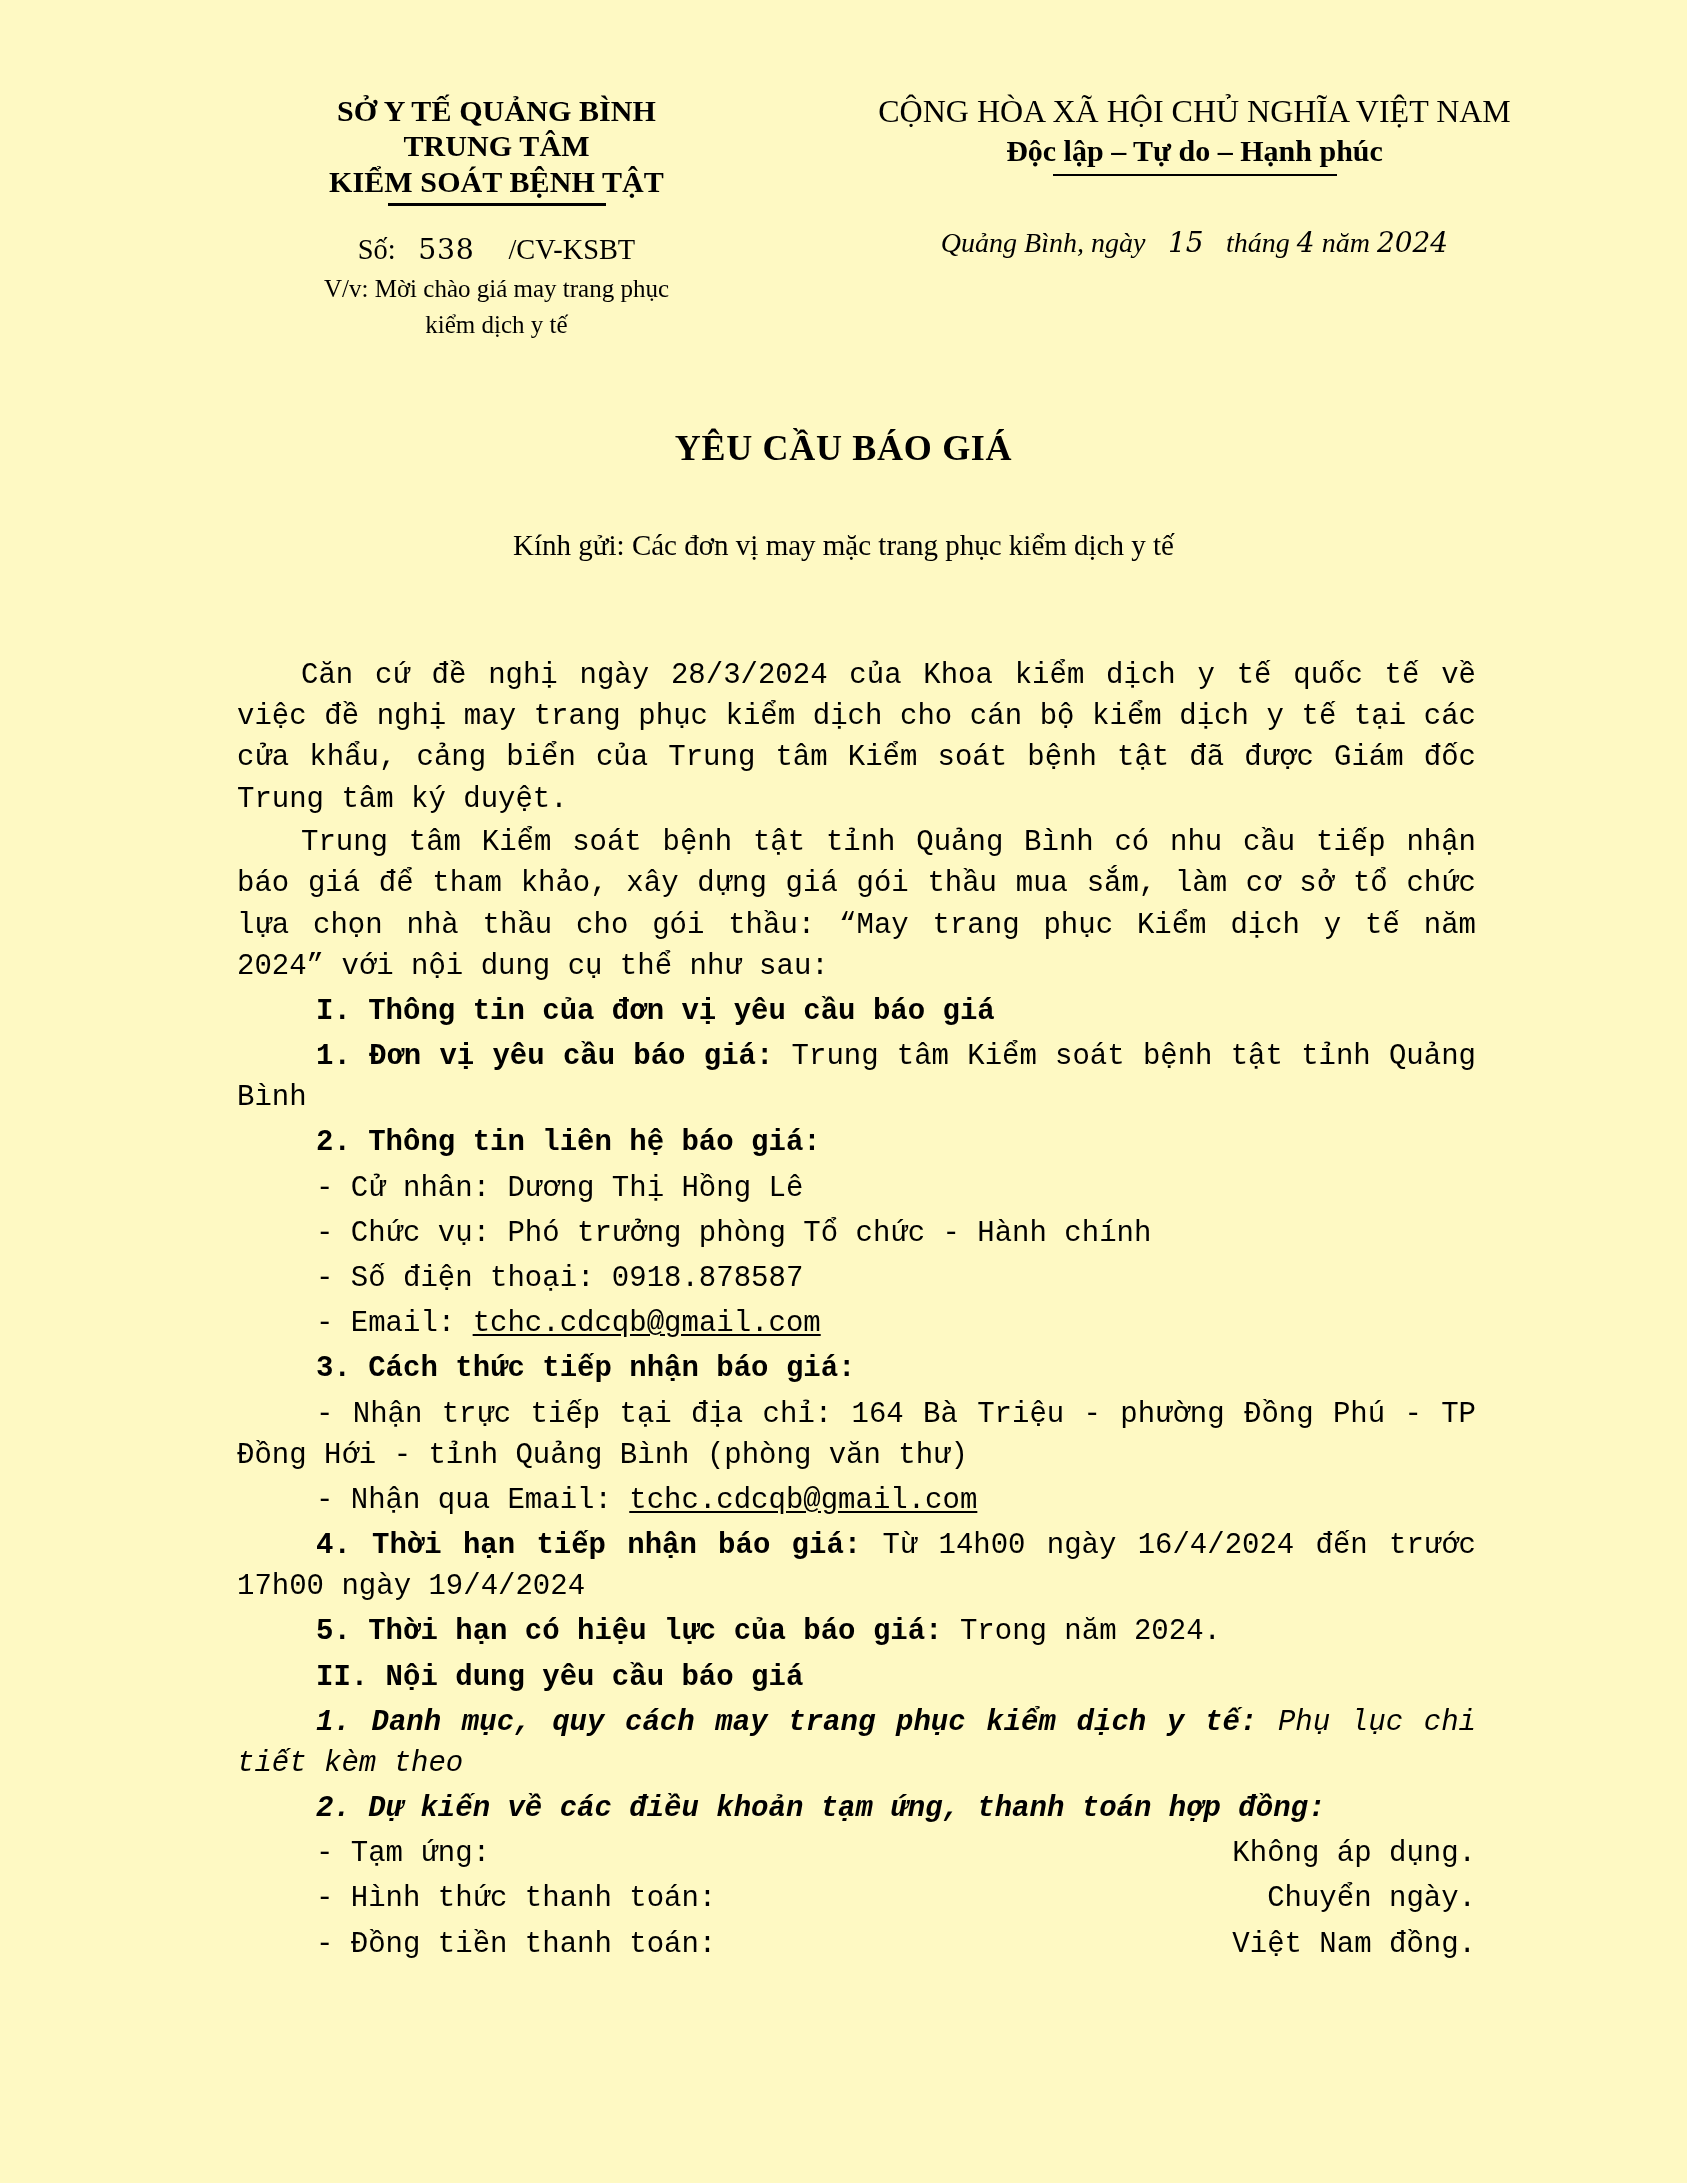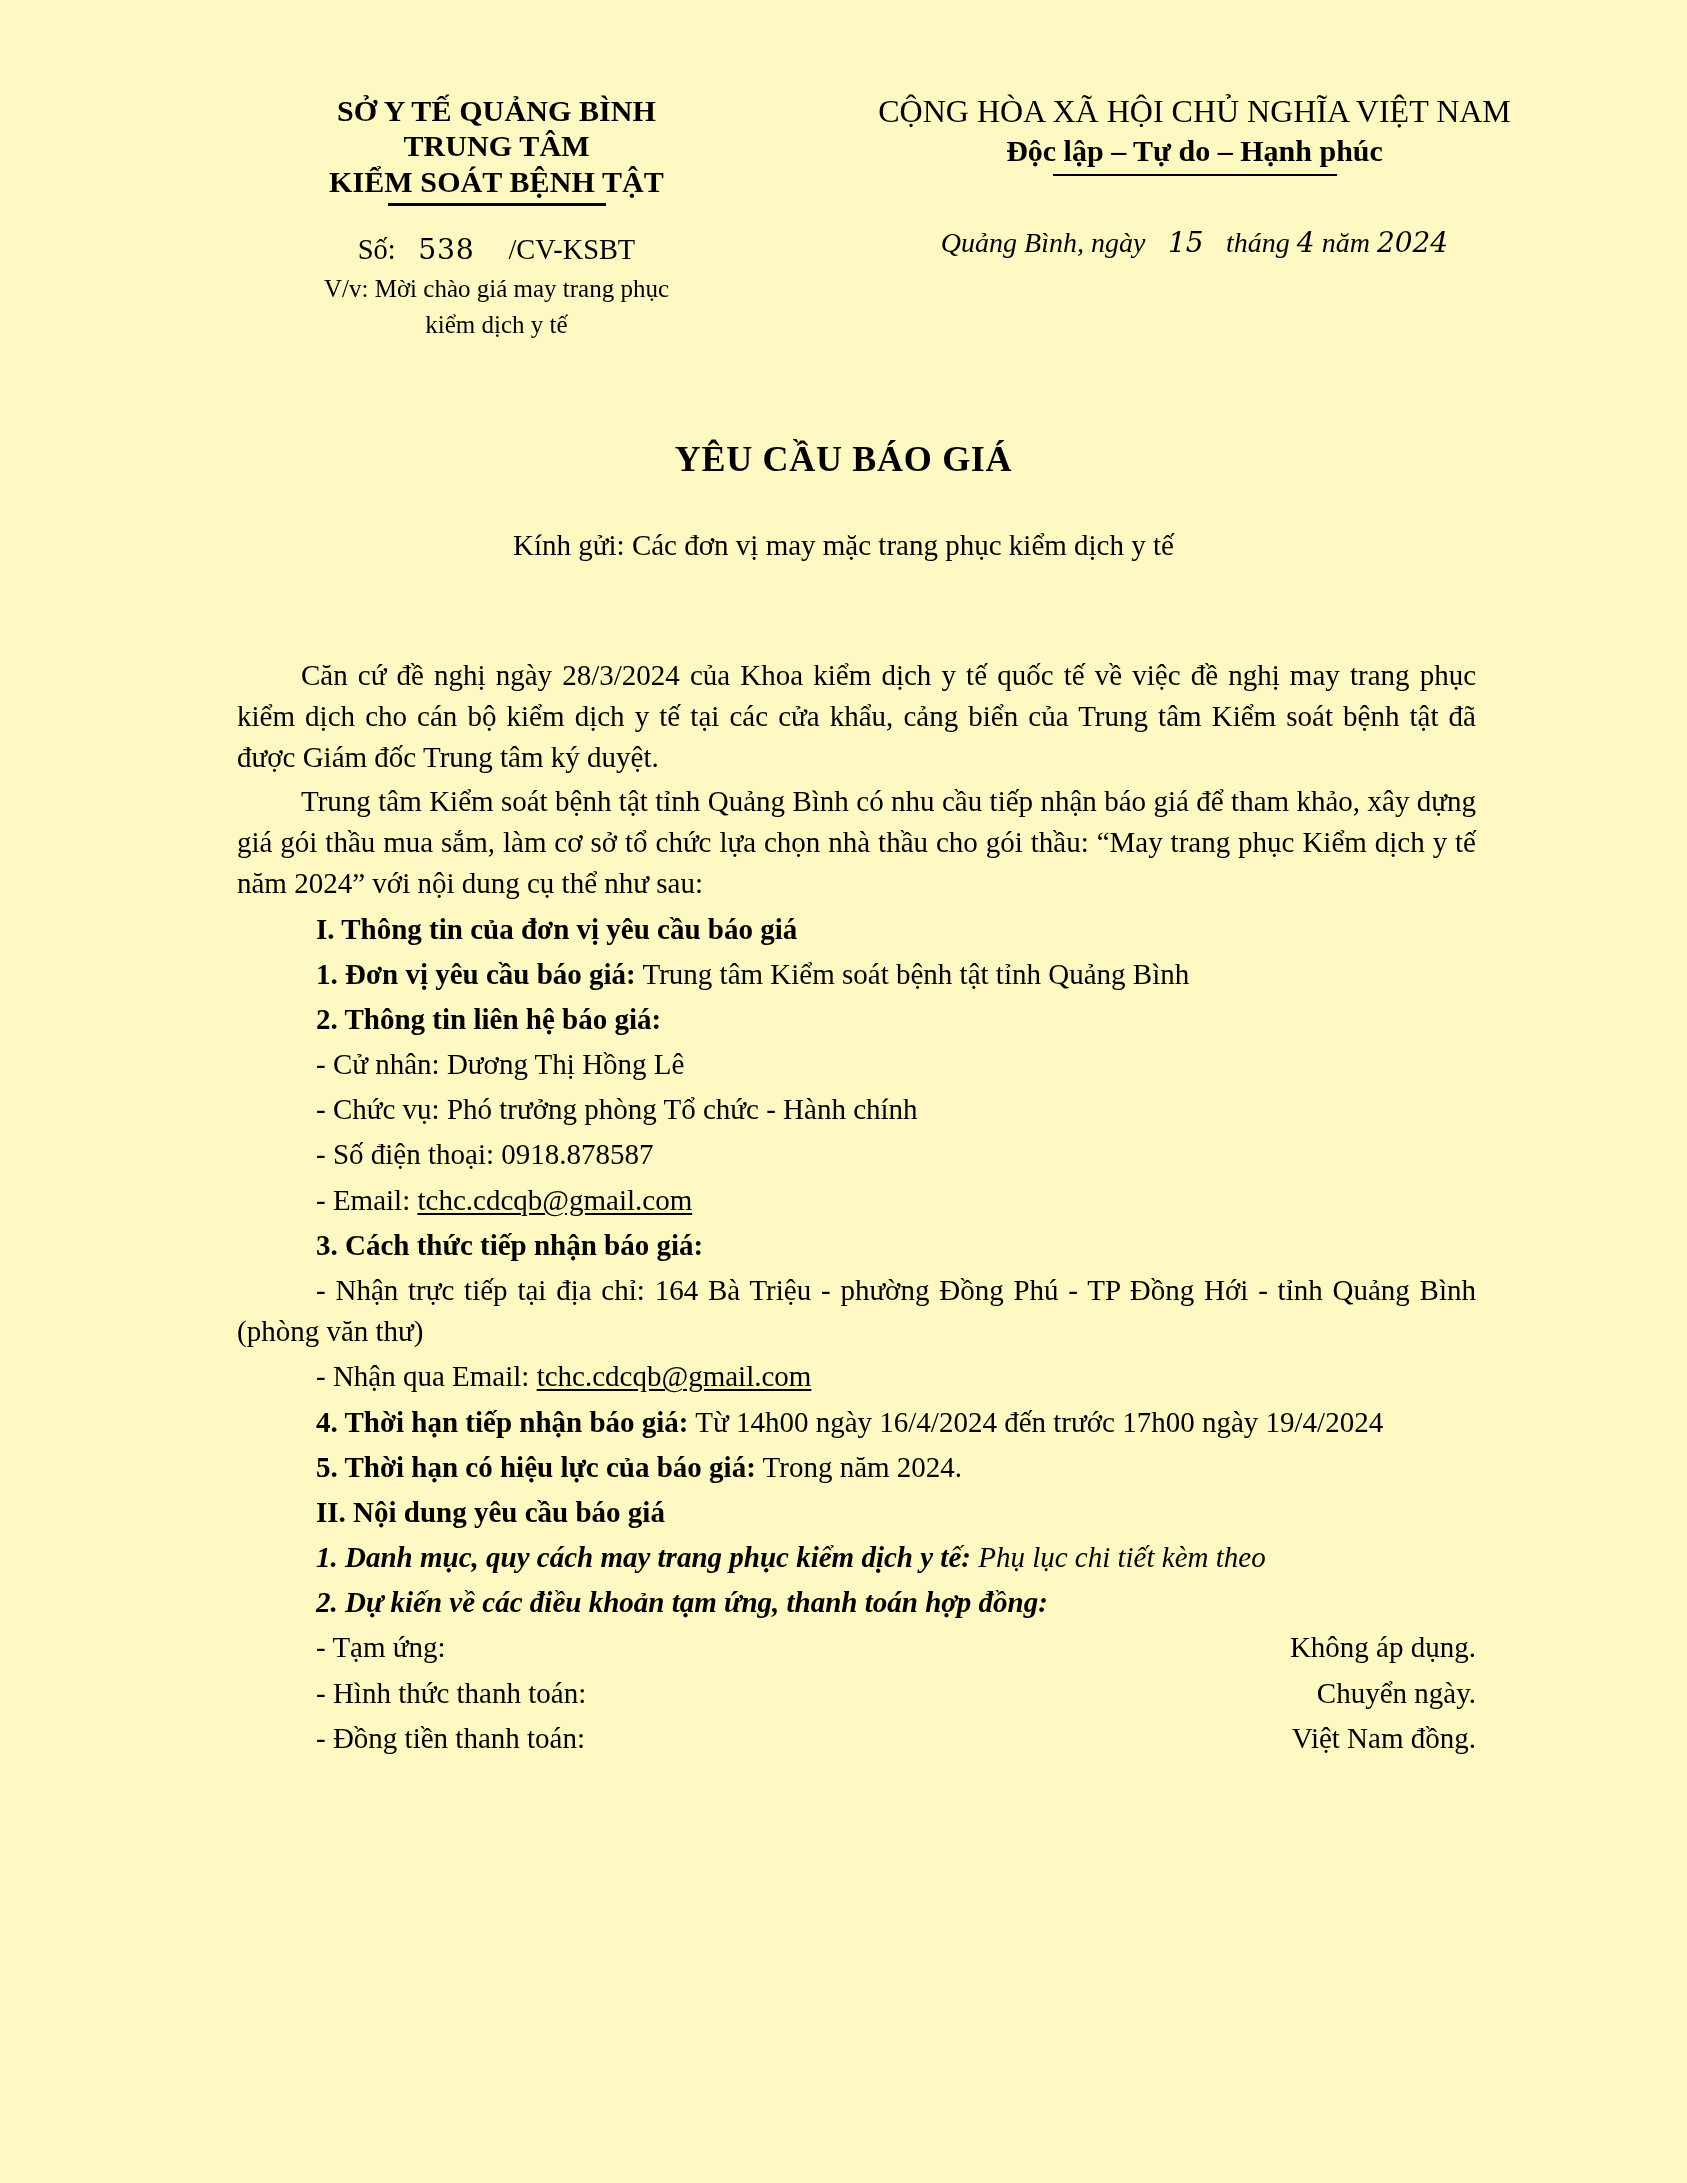--- a/index.html
+++ b/index.html
@@ -100,21 +100,21 @@
   }
   .date-line .stamped {
     font-family: "DejaVu Serif", "Liberation Serif", serif;
     font-style: italic;
     text-align: center;
   }
 
   
   .doc-title {
     position: absolute;
-    top: 438px;
+    top: 427px;
     left: 0;
     width: 1687px;
     text-align: center;
     font-size: 36px;
     font-weight: bold;
     letter-spacing: 0.7px;
   }
 
   .recipient {
     position: absolute;
@@ -126,20 +126,21 @@
   }
 
   
   .body {
     position: absolute;
     top: 655px;
     left: 237px;
     width: 1239px;
     font-size: 29px;
     line-height: 1.42;
+    font-family: Liberation Mono, monospace;
   }
 
   .para {
     text-align: justify;
     text-indent: 64px;
     margin: 0 0 2.6px 0;
     -webkit-hyphens: none;
     hyphens: none;
   }
 

